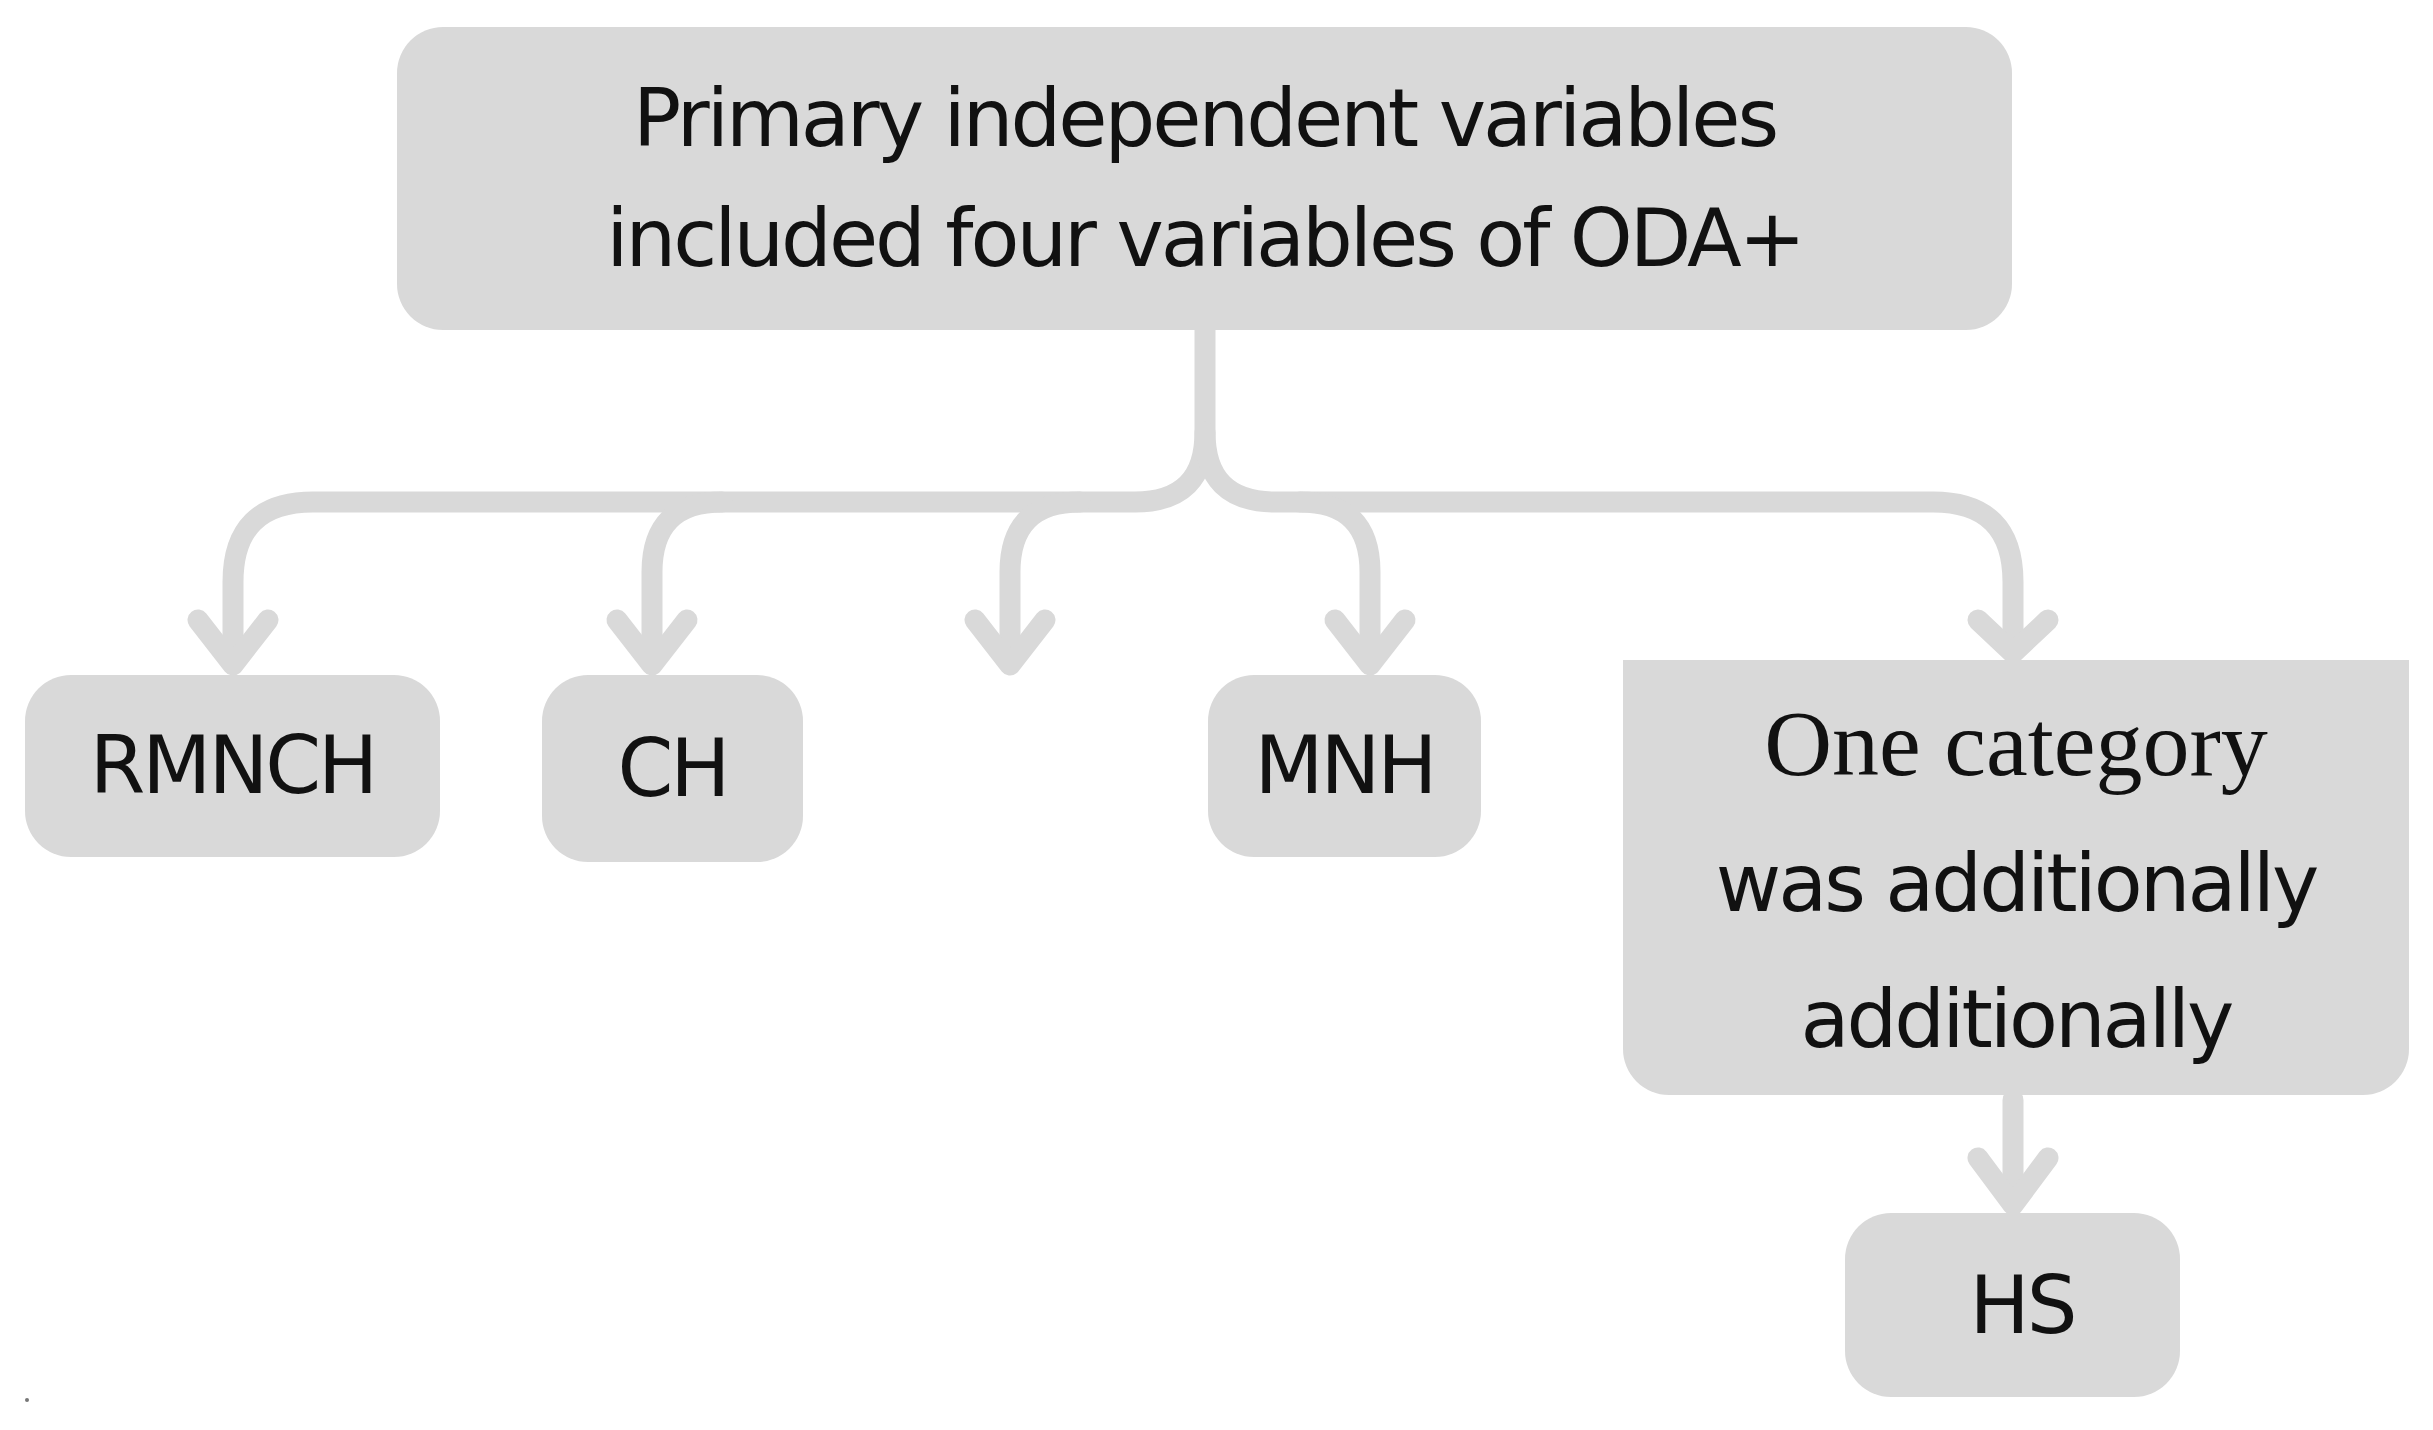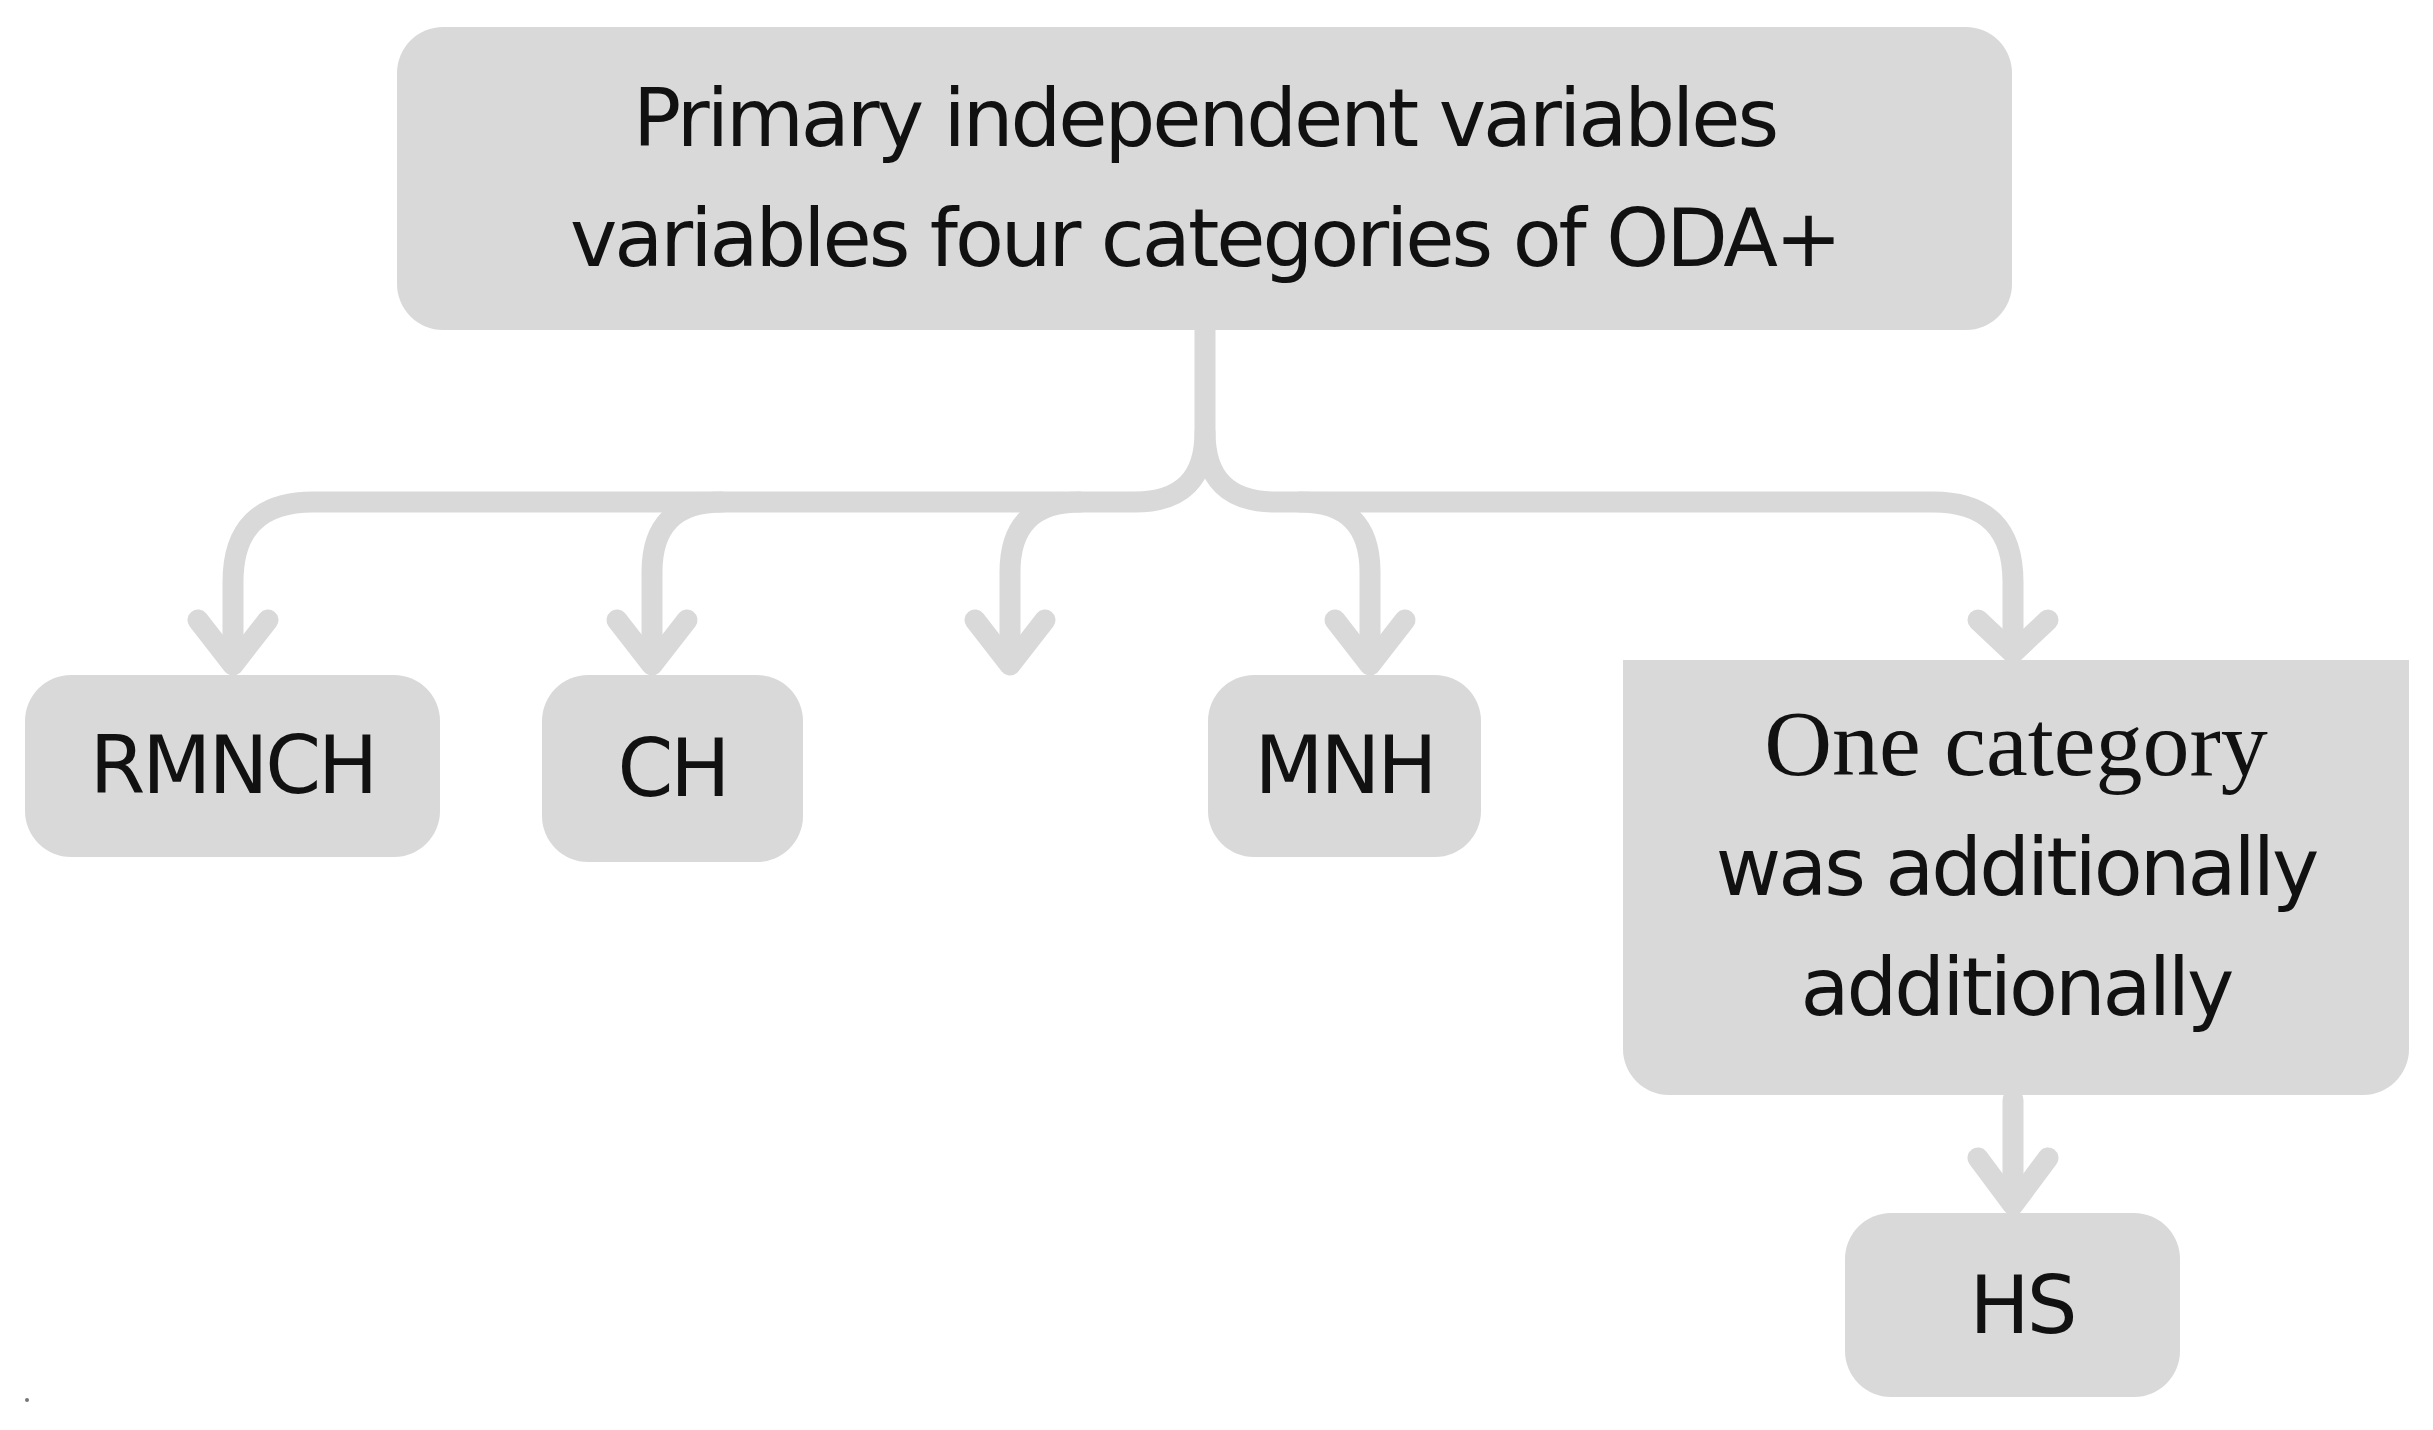--- a/index.html
+++ b/index.html
@@ -21,21 +21,21 @@
   .root { left: 397px; top: 27px; width: 1615px; height: 303px; border-radius: 46px; font-size: 80px; line-height: 120px; }
   .leaf { top: 675px; height: 182px; border-radius: 46px; font-size: 80px; line-height: 90px; }
   .n-rmnch { left: 25px; width: 415px; }
   .n-ch { left: 542px; width: 261px; height: 187px; align-items: center; }
   .n-rh { left: 865px; width: 289px; }
   .n-mnh { left: 1208px; width: 273px; }
   .extra {
     left: 1623px; top: 660px; width: 786px; height: 435px;
     border-radius: 0 0 46px 46px;
     justify-content: flex-start; padding-top: 18px;
-    font-size: 80px; line-height: 120px;
+    font-size: 80px; line-height: 120px; gap: 16px;
   }
   .extra .serif {
     font-family: "Liberation Serif", "DejaVu Serif", serif;
     font-size: 94px; letter-spacing: 0; line-height: 130px;
   }
   .n-hs { left: 1845px; top: 1213px; width: 335px; height: 184px; border-radius: 46px; font-size: 80px; padding-left: 19px; }
   .dot { position: absolute; left: 25px; top: 1398px; width: 4px; height: 4px; border-radius: 2px; background: #777; }
 </style>
 </head>
 <body>
@@ -60,21 +60,21 @@
       <path d="M617 620 L652 665 L687 620"></path>
       <path d="M975 620 L1010 665 L1045 620"></path>
       <path d="M1335 620 L1370 665 L1405 620"></path>
       <path d="M1978 620 L2013 653 L2048 620"></path>
       <path d="M1978 1158 L2013 1205 L2048 1158"></path>
     </g>
   </svg>
 
   <div class="node root">
     <span>Primary independent variables</span>
-    <span>variables four categories of ODA+</span>
+    <span>included four variables of ODA+</span>
   </div>
 
   <div class="node leaf n-rmnch">
     <span>RMNCH</span>
   </div>
   <div class="node leaf n-ch">
     <span>CH</span>
   </div>
   <div class="node leaf n-mnh">
     <span>MNH</span>

